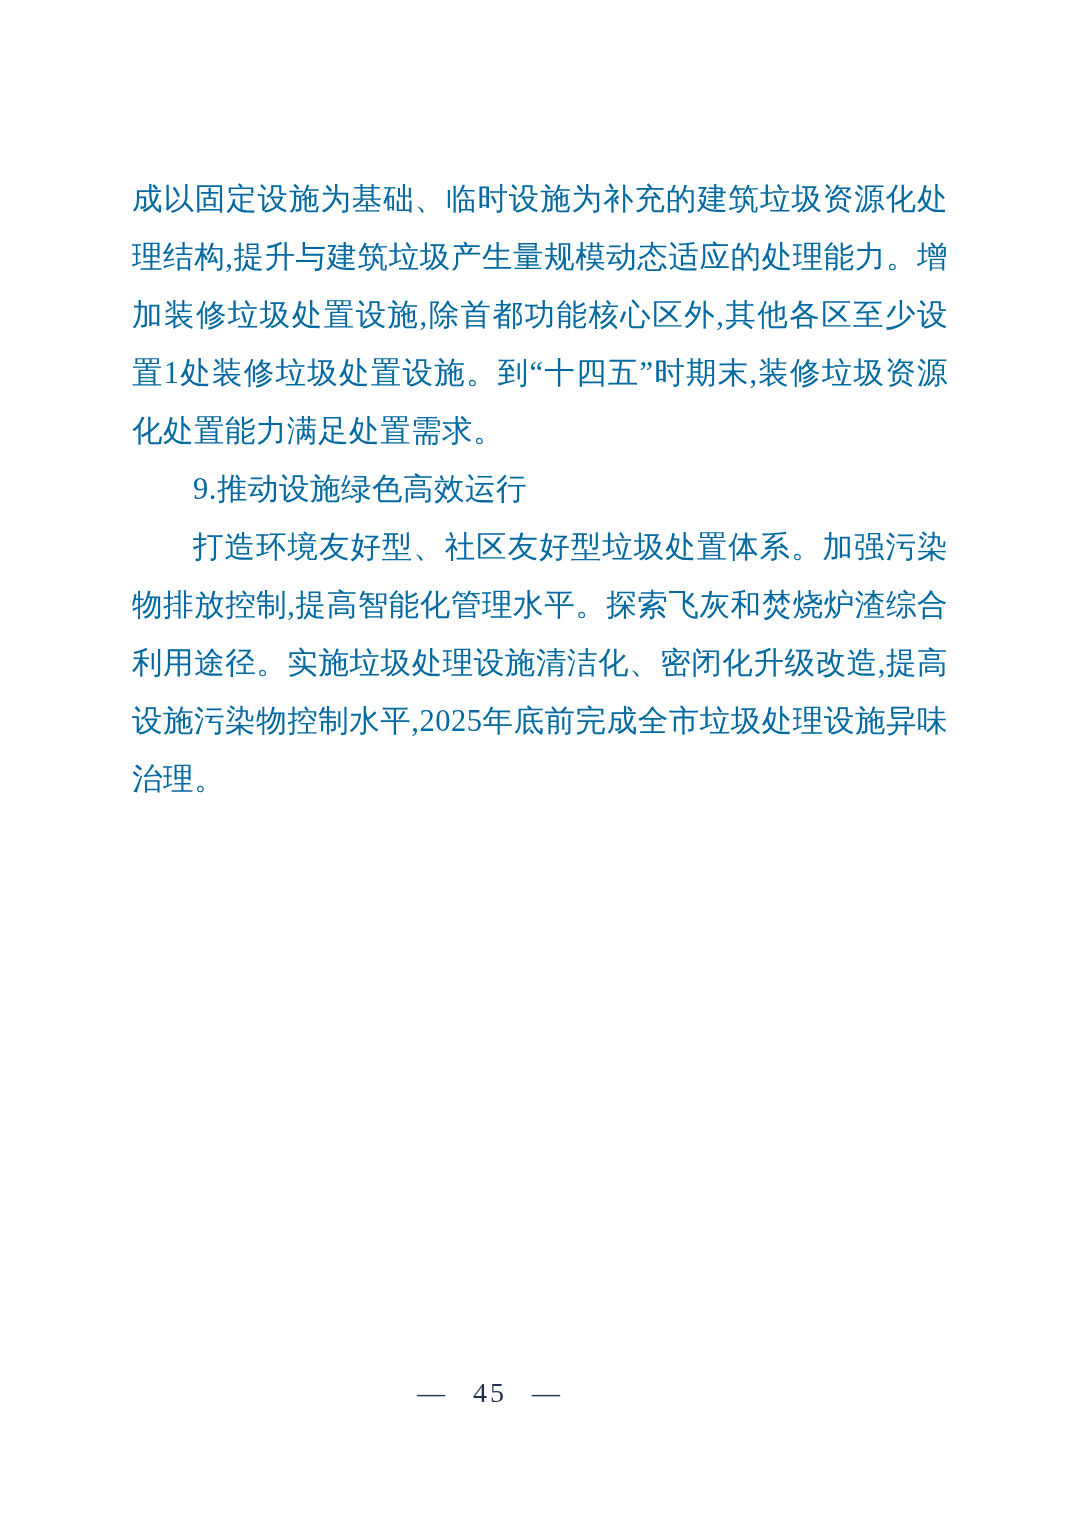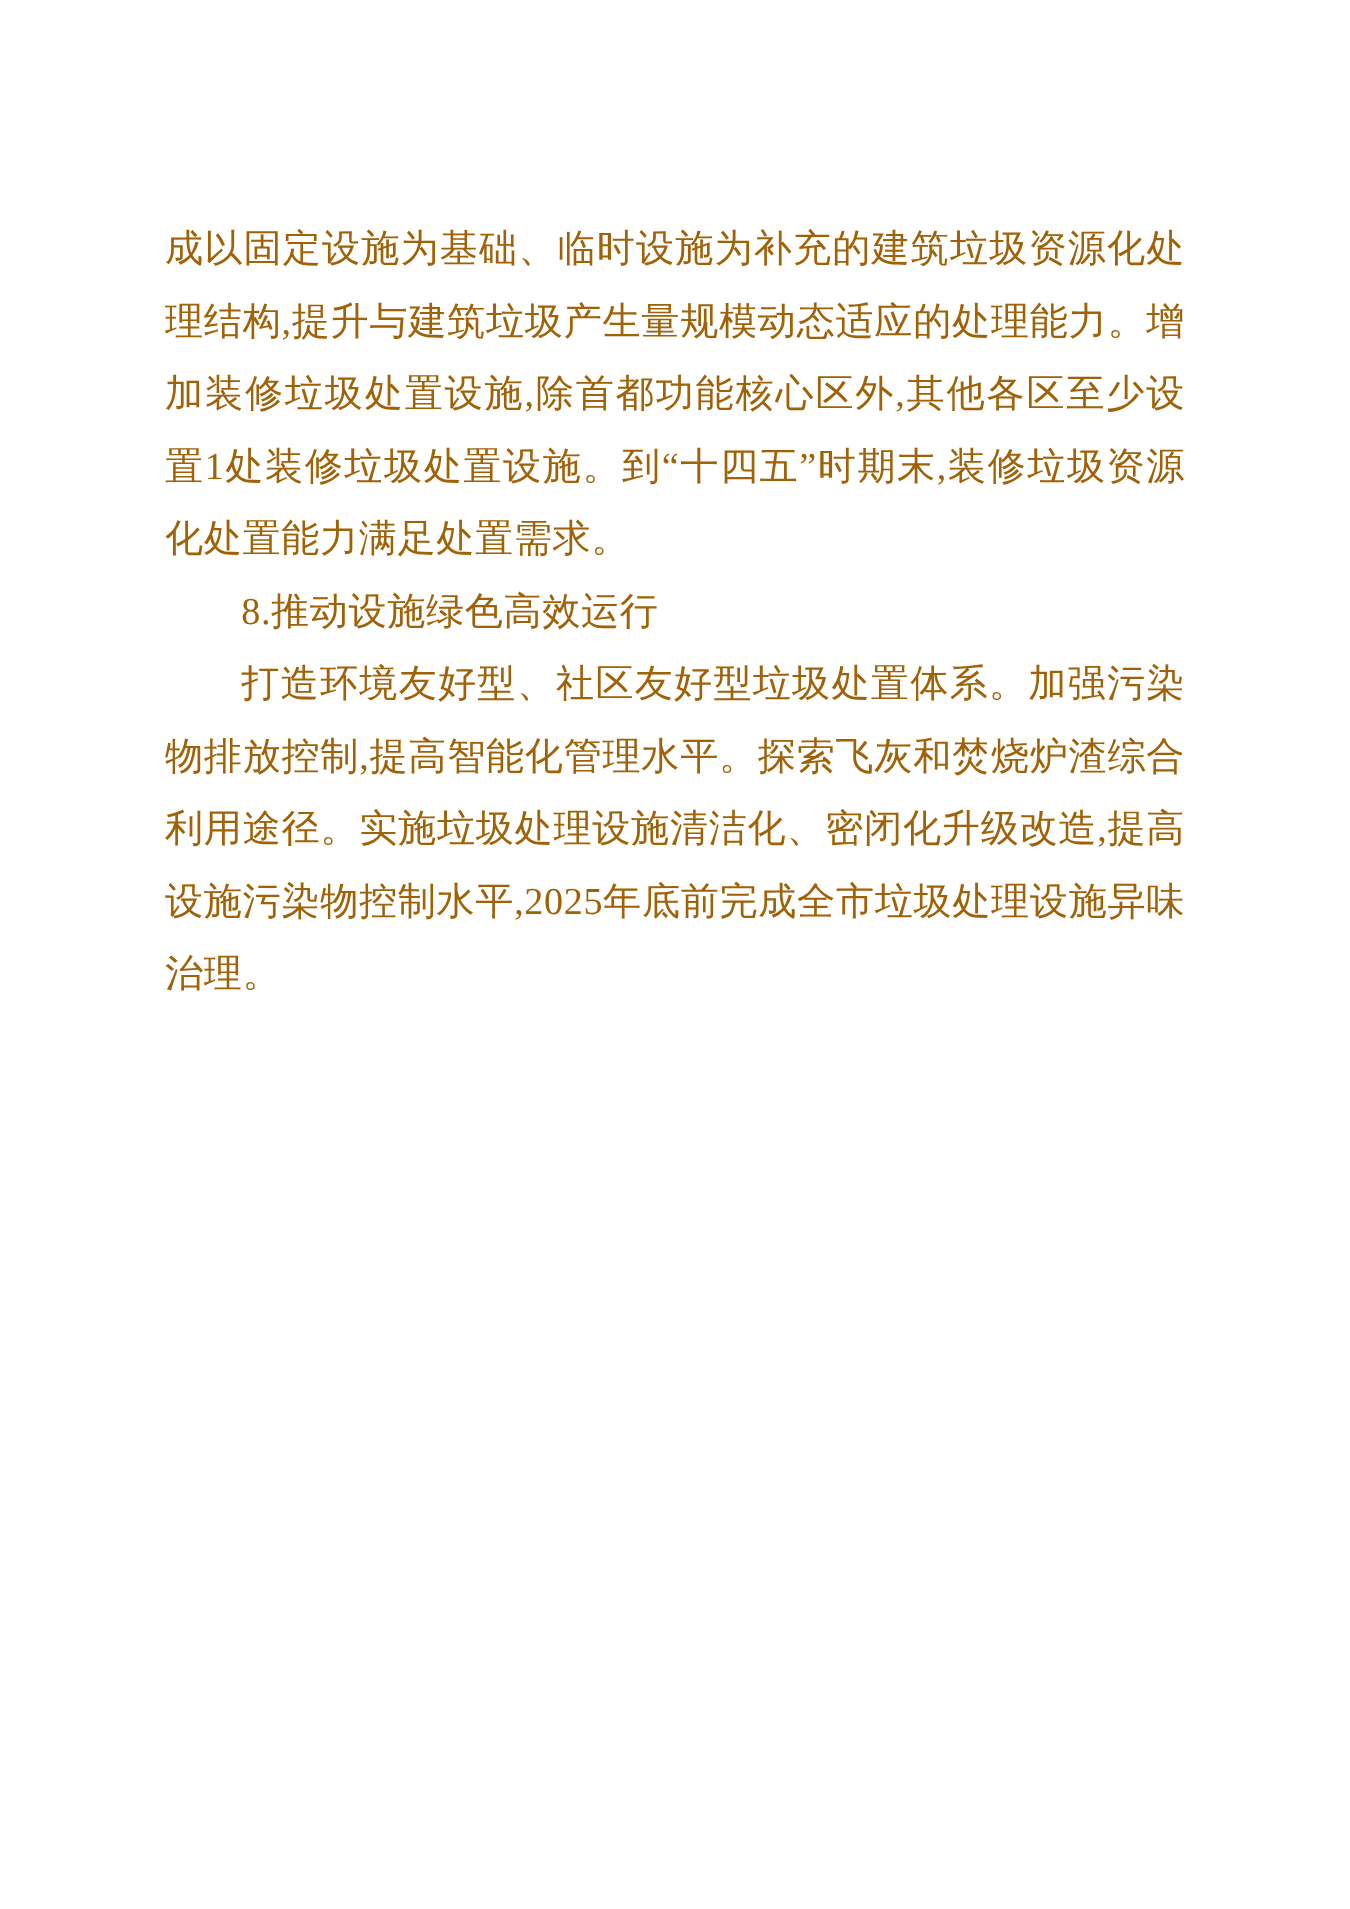--- a/index.html
+++ b/index.html
@@ -21,21 +21,21 @@
     left: 0;
     width: 1080px;
     height: 1527px;
     box-sizing: border-box;
     padding: 170px 132px 0 132px;
   }
   .doc-body {
     font-size: 30.5px;
     line-height: 58px;
     letter-spacing: 0.5px;
-    color: #a16207;
+    color: #0369a1;
     text-align: justify;
     text-justify: inter-ideograph;
   }
   .para {
     margin: 0;
     text-indent: 0;
   }
   .para.indent {
     text-indent: 2em;
   }
@@ -65,17 +65,24 @@
     display: inline-block;
     margin-right: 100px;
   }
 </style>
 </head>
 <body>
 
 <div class="page">
   <div class="doc-body">
     <p class="para">成以固定设施为基础、临时设施为补充的建筑垃圾资源化处理结构,提升与建筑垃圾产生量规模动态适应的处理能力。增加装修垃圾处置设施,除首都功能核心区外,其他各区至少设置1处装修垃圾处置设施。到“十四五”时期末,装修垃圾资源化处置能力满足处置需求。</p>
-    <p class="para indent">8.推动设施绿色高效运行</p>
+    <p class="para indent">9.推动设施绿色高效运行</p>
     <p class="para indent">打造环境友好型、社区友好型垃圾处置体系。加强污染物排放控制,提高智能化管理水平。探索飞灰和焚烧炉渣综合利用途径。实施垃圾处理设施清洁化、密闭化升级改造,提高设施污染物控制水平,2025年底前完成全市垃圾处理设施异味治理。</p>
   </div>
 
+  <div class="footer">
+    <span class="footer-inner">
+      <span class="dash">—</span>
+      <span class="pagenum">45</span>
+      <span class="dash">—</span>
+    </span>
+  </div>
 </div>
 
 </body></html>

